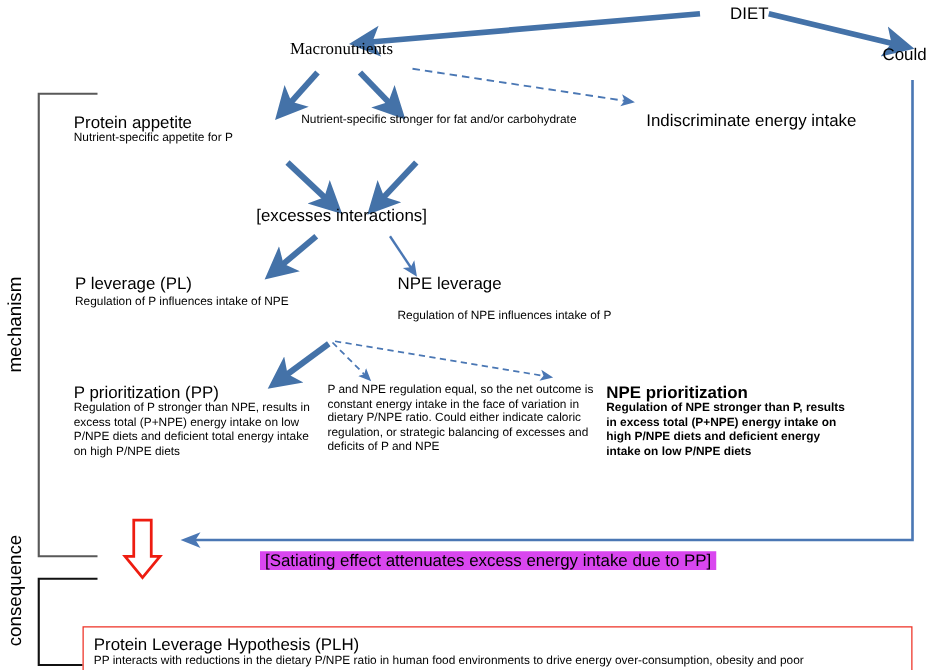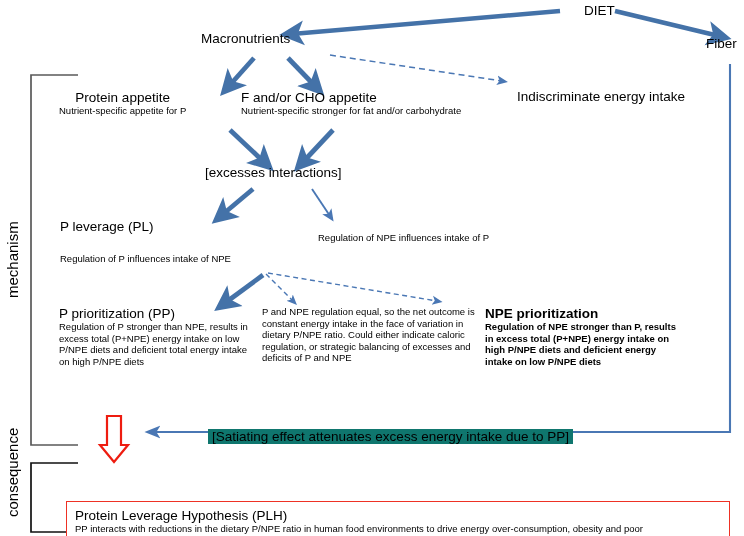--- a/index.html
+++ b/index.html
@@ -103,70 +103,70 @@
 
     <g>
       <path d="M107,416 L121,416 L121,445 L128,445 L114,462 L100,445 L107,445 Z" fill="#ffffff" stroke="#ee1c10" stroke-width="2.2" stroke-linejoin="miter"></path>
     </g>
   </svg>
 
   <div class="node" style="left:584px;top:3px;">
     <div class="plain">DIET</div>
   </div>
 
-  <div class="node" style="left:201px;top:31px;">
+  <div class="node" style="left:232px;top:31px;font-family:Liberation Serif, serif;">
     <div class="plain">Macronutrients</div>
   </div>
 
   <div class="node" style="left:706px;top:36px;">
-    <div class="plain">Fiber</div>
+    <div class="plain">Could</div>
   </div>
 
-  <div class="node" style="left:59px;top:90px;text-align:center;">
+  <div class="node" style="left:59px;top:90px;">
     <div class="ttl">Protein appetite</div>
     <div class="sub">Nutrient-specific appetite for P</div>
   </div>
 
   <div class="node" style="left:241px;top:90px;">
-    <div class="ttl">F and/or CHO appetite</div>
     <div class="sub">Nutrient-specific stronger for fat and/or carbohydrate</div>
   </div>
 
   <div class="node" style="left:517px;top:89px;">
     <div class="plain">Indiscriminate energy intake</div>
   </div>
 
   <div class="node" style="left:205px;top:165px;">
     <div class="plain">[excesses interactions]</div>
   </div>
 
   <div class="node" style="left:60px;top:219px;">
     <div class="ttl">P leverage (PL)</div>
-    <div class="sub" style="margin-top:19px;">Regulation of P influences intake of NPE</div>
+    <div class="sub" style="margin-top:2px;">Regulation of P influences intake of NPE</div>
   </div>
 
   <div class="node" style="left:318px;top:219px;">
+    <div class="ttl">NPE leverage</div>
     <div class="sub" style="margin-top:13px;">Regulation of NPE influences intake of P</div>
   </div>
 
   <div class="node" style="left:59px;top:306px;width:190px;">
     <div class="ttl">P prioritization (PP)</div>
     <div class="sub wrap">Regulation of P stronger than NPE, results in excess total (P+NPE) energy intake on low P/NPE diets and deficient total energy intake on high P/NPE diets</div>
   </div>
 
   <div class="node" style="left:262px;top:306px;width:218px;">
     <div class="sub wrap">P and NPE regulation equal, so the net outcome is constant energy intake in the face of variation in dietary P/NPE ratio. Could either indicate caloric regulation, or strategic balancing of excesses and deficits of P and NPE</div>
   </div>
 
   <div class="node" style="left:485px;top:306px;width:196px;font-weight:bold;">
     <div class="ttl">NPE prioritization</div>
     <div class="sub wrap">Regulation of NPE stronger than P, results in excess total (P+NPE) energy intake on high P/NPE diets and deficient energy intake on low P/NPE diets</div>
   </div>
 
-  <div class="node" style="left:208px;top:429px;background:#0f766e;padding:0 4px;">
+  <div class="node" style="left:208px;top:441px;background:#d946ef;padding:0 4px;">
     <div class="plain">[Satiating effect attenuates excess energy intake due to PP]</div>
   </div>
 
   <div id="plh-box">
     <div class="inner-pad">
       <div class="ttl">Protein Leverage Hypothesis (PLH)</div>
       <div class="sub wrap" style="width:590px;">PP interacts with reductions in the dietary P/NPE ratio in human food environments to drive energy over-consumption, obesity and poor metabolic health</div>
     </div>
   </div>
 

